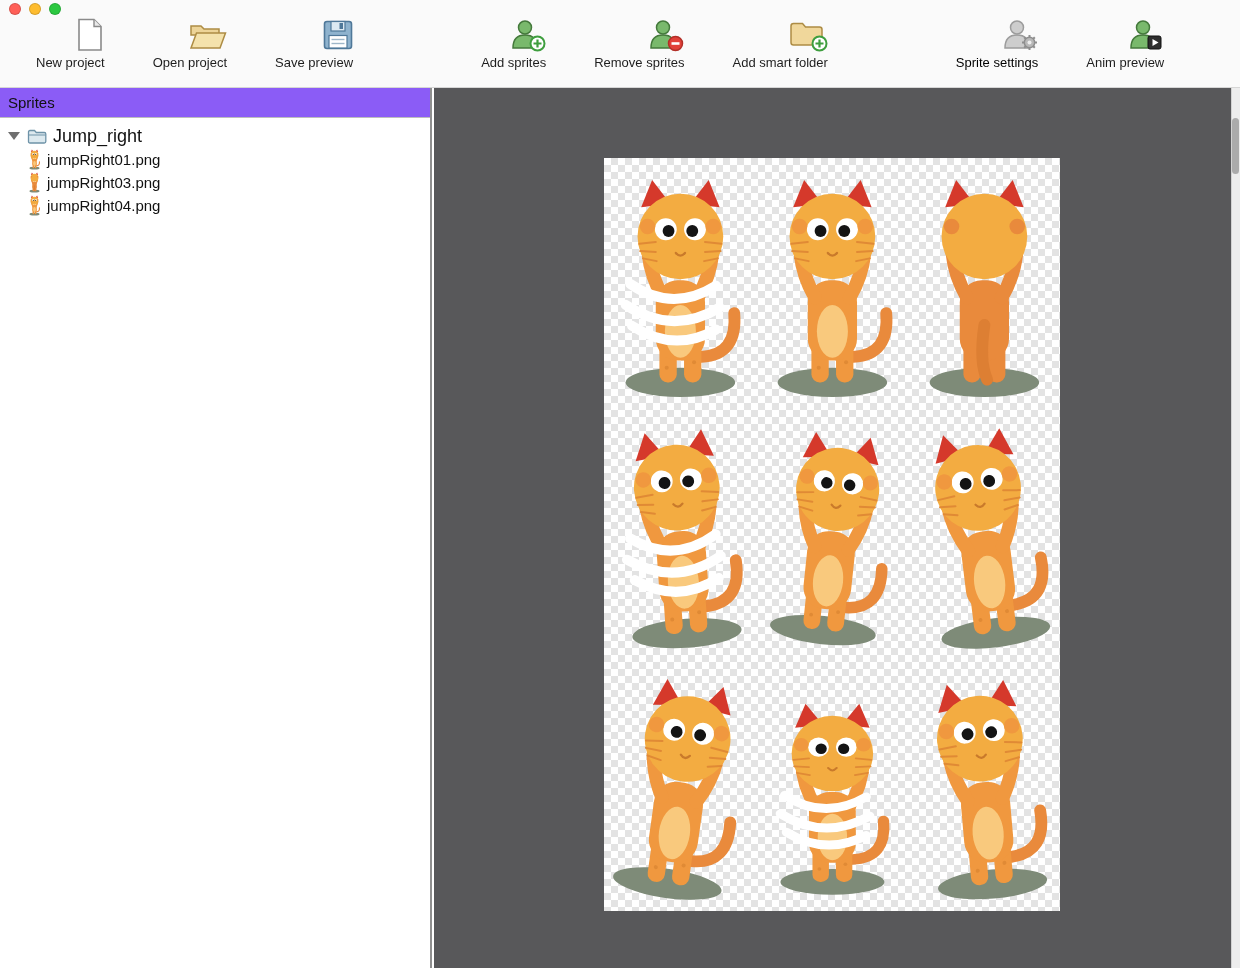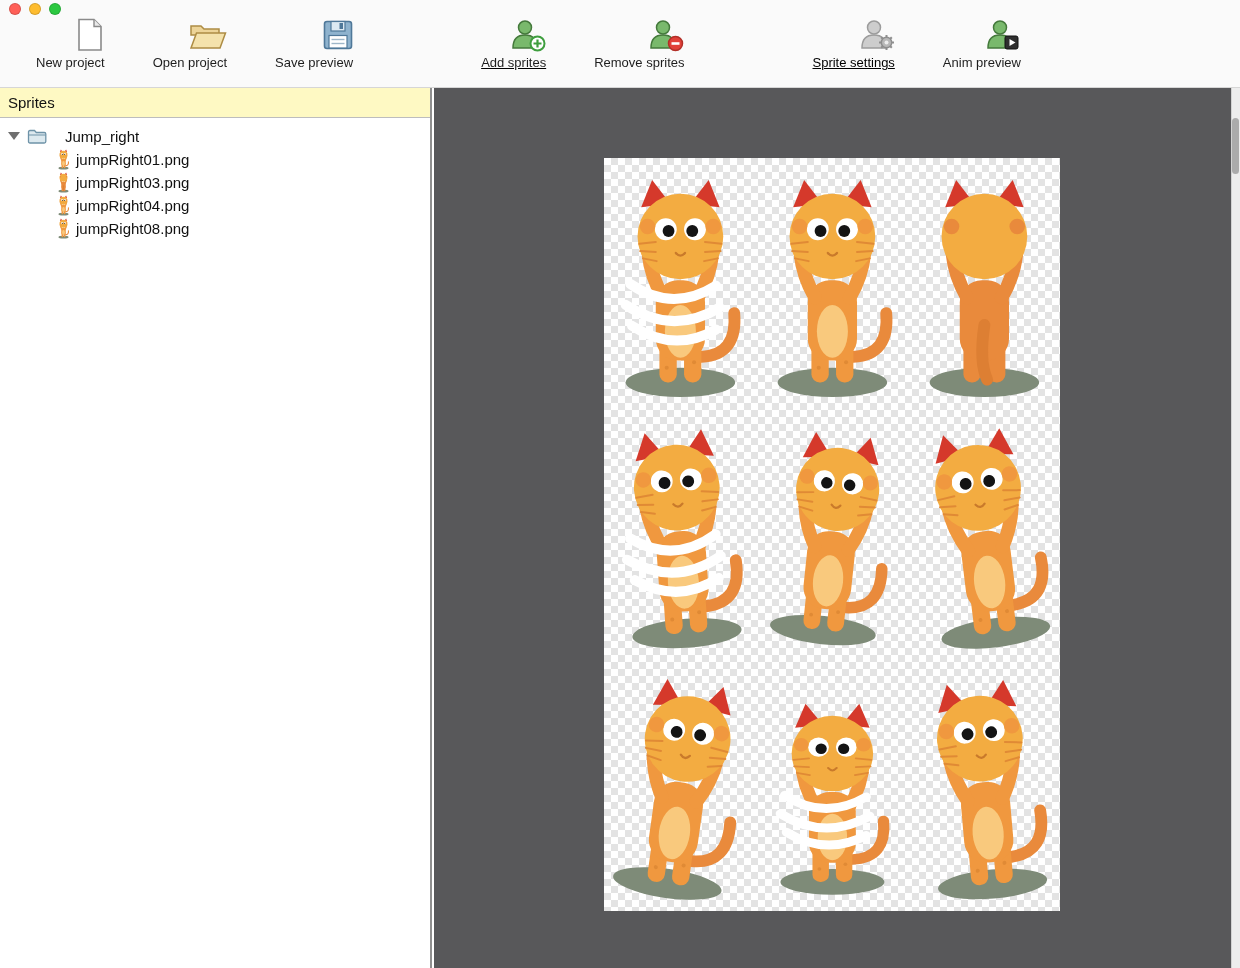--- a/index.html
+++ b/index.html
@@ -14,33 +14,33 @@
   .light.zoom  { background:#2BC840; }
 
   .toolbar { position:absolute; top:0; left:0; width:1240px; height:88px;
     background:#fafafa; border-bottom:1px solid #d6d6d6;
     display:flex; align-items:flex-start; padding:16px 0 0 10px; }
   .tb-item { display:flex; flex-direction:column; align-items:flex-end;
     margin:0 24px; cursor:default; }
   .tb-item .ic { height:38px; display:flex; align-items:center; justify-content:center; }
   .tb-item .lbl { font-size:13px; color:#1d1d1d; margin-top:1px; white-space:nowrap; }
   .tb-item.disabled .lbl { color:#000000; }
-  .gap-l { margin-left:104px;text-decoration:underline; }
+  .gap-l { margin-left:104px; }
 
   
   .sidebar { position:absolute; top:88px; left:0; width:432px; bottom:0;
     background:#ffffff; border-right:2px solid #8f8f8f; }
   .sidebar-header { height:30px; line-height:30px; padding-left:8px;
-    font-size:15px; color:#111; background:#fef9c3; border-bottom:1px solid #bdbdbd; }
+    font-size:15px; color:#111; background:#8b5cf6; border-bottom:1px solid #bdbdbd; }
   .tree { padding-top:6px; }
   .tree-folder { display:flex; align-items:center; height:24px; padding-left:6px; }
   .disclosure { width:0; height:0; border-left:6px solid transparent; border-right:6px solid transparent;
     border-top:8px solid #6f6f6f; margin:0 7px 0 2px; }
-  .tree-folder .name { font-size:15px; color:#111; margin-left:18px; }
-  .tree-file { display:flex; align-items:center; height:23px; padding-left:57px; }
+  .tree-folder .name { font-size:18px; color:#111; margin-left:6px; }
+  .tree-file { display:flex; align-items:center; height:23px; padding-left:28px; }
   .tree-file .name { font-size:15px; color:#111; margin-left:6px; }
   .thumb { width:13px; height:21px; }
 
   
   .canvas { position:absolute; top:88px; left:434px; right:0; bottom:0; background:#58585a; }
   .sheet { position:absolute; left:170px; top:70px; width:456px; height:753px;
     background:repeating-conic-gradient(#e3e3e3 0% 25%, #ffffff 0% 50%);
     background-size:14px 14px; }
   .sheet-grid { width:100%; height:100%; display:grid;
     grid-template-columns:repeat(3,1fr); grid-template-rows:repeat(3,1fr); }
@@ -168,20 +168,30 @@
       <svg width="36" height="34" viewBox="0 0 36 34">
         <circle cx="15" cy="9.5" r="6.5" fill="#79B96C" stroke="#44793B" stroke-width="1.5"></circle>
         <path d="M3 30 Q3 17 15 17 Q27 17 27 30 Z" fill="#79B96C" stroke="#44793B" stroke-width="1.5"></path>
         <circle cx="27.5" cy="25.5" r="7" fill="#E14038" stroke="#B22F28" stroke-width="1.5"></circle>
         <path d="M23.5 25.5 h8" stroke="#ffffff" stroke-width="2.6"></path>
       </svg>
     </span>
     <span class="lbl">Remove sprites</span>
   </div>
 
+  <div class="tb-item">
+    <span class="ic">
+      <svg width="40" height="34" viewBox="0 0 40 34">
+        <path d="M3 8 q0-2.5 2.5-2.5 h9 l3 3.5 h14 q2.5 0 2.5 2.5 v13 q0 2.5 -2.5 2.5 h-26 q-2.5 0 -2.5 -2.5 Z" fill="#F0D79B" stroke="#AD8C44" stroke-width="1.5"></path>
+        <circle cx="31.5" cy="25.5" r="7" fill="#ffffff" stroke="#3E9E3E" stroke-width="2"></circle>
+        <path d="M31.5 21.5 v8 M27.5 25.5 h8" stroke="#3E9E3E" stroke-width="2.2"></path>
+      </svg>
+    </span>
+    <span class="lbl">Add smart folder</span>
+  </div>
 
   <div class="tb-item disabled gap-l" aria-disabled="true">
     <span class="ic">
       <svg width="36" height="34" viewBox="0 0 36 34">
         <circle cx="15" cy="9.5" r="6.5" fill="#CDCDCD" stroke="#9c9c9c" stroke-width="1.5"></circle>
         <path d="M3 30 Q3 17 15 17 Q27 17 27 30 Z" fill="#CDCDCD" stroke="#9c9c9c" stroke-width="1.5"></path>
         <g stroke="#8e8e8e" stroke-width="2">
           <line x1="27.5" y1="17" x2="27.5" y2="32"></line>
           <line x1="20" y1="24.5" x2="35" y2="24.5"></line>
           <line x1="22.2" y1="19.2" x2="32.8" y2="29.8"></line>
@@ -231,26 +241,20 @@
           <use href="#cat-back"></use>
         </svg>
       <span class="name">jumpRight03.png</span>
     </div>
     <div class="tree-file">
       <svg class="thumb" viewBox="0 0 150 250">
           <use href="#cat-front"></use>
         </svg>
       <span class="name">jumpRight04.png</span>
     </div>
-    <div class="tree-file">
-      <svg class="thumb" viewBox="0 0 150 250">
-          <use href="#cat-front"></use>
-        </svg>
-      <span class="name">jumpRight08.png</span>
-    </div>
   </div>
 </div>
 
 <div class="canvas">
   <div class="sheet">
     <div class="sheet-grid">
       <div class="cell c1">
         <svg class="cat-svg" viewBox="0 0 150 250">
             <use href="#cat-front"></use>
             <use href="#swoosh"></use>

